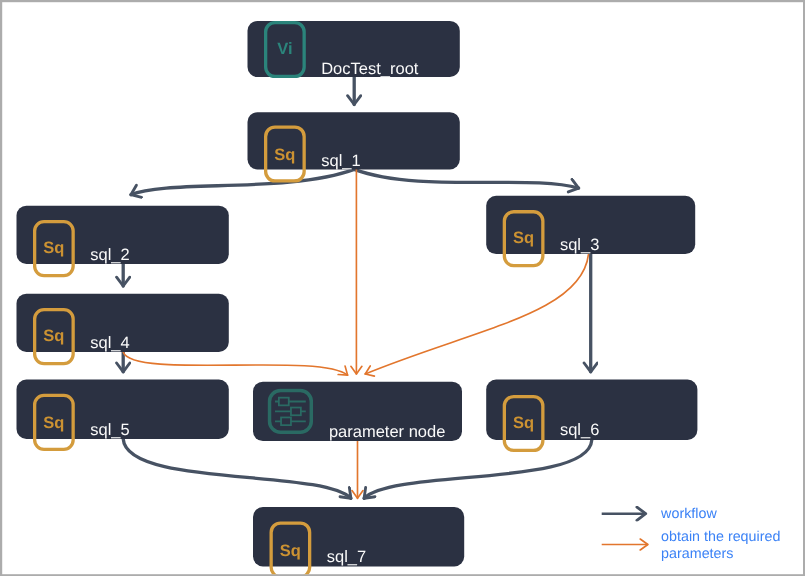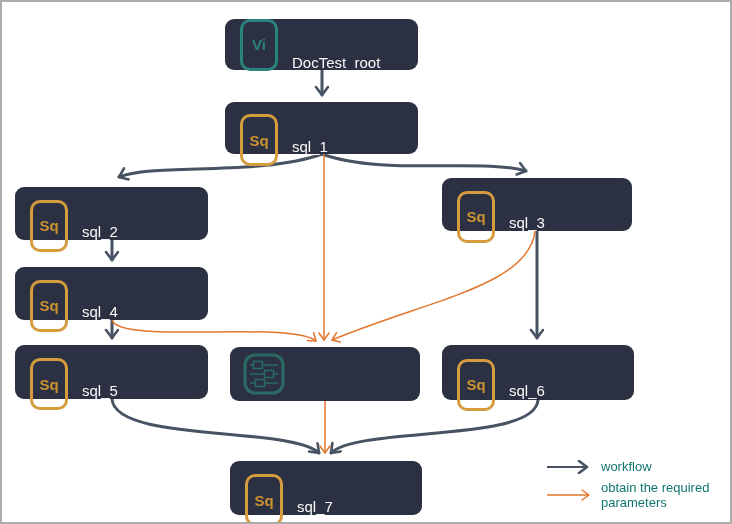--- a/index.html
+++ b/index.html
@@ -30,21 +30,21 @@
   .n-root {left:223px;top:17px;width:193px;height:51px;}
   .n-sql1 {left:223px;top:100px;width:193px;height:52px;}
   .n-sql2 {left:13px;top:185px;width:193px;height:53px;}
   .n-sql3 {left:440px;top:176px;width:190px;height:53px;}
   .n-sql4 {left:13px;top:265px;width:193px;height:53px;}
   .n-sql5 {left:13px;top:343px;width:193px;height:54px;}
   .n-param{left:228px;top:345px;width:190px;height:54px;}
   .n-sql6 {left:440px;top:343px;width:192px;height:55px;}
   .n-sql7 {left:228px;top:459px;width:192px;height:54px;}
   
-  .legend{position:absolute;left:543px;top:457px;width:182px;color:#0f766e;font-size:13px;}
+  .legend{position:absolute;left:543px;top:457px;width:182px;color:#3b82f6;font-size:13px;}
   .legend-row{display:flex;align-items:center;}
   .legend-row + .legend-row{margin-top:6px;}
   .legend-row svg{flex:0 0 auto;}
   .legend-row .legend-label{margin-left:2px;line-height:15px;}
   .legend-row.param .legend-label{width:122px;}
 </style>
 </head>
 <body>
 
 <div class="page">
@@ -109,20 +109,21 @@
         <g stroke="#2A6A63" stroke-width="1.6" fill="none">
           <line x1="7" y1="12" x2="35" y2="12"></line>
           <rect x="10.5" y="8.5" width="9" height="7" fill="#2B3142"></rect>
           <line x1="7" y1="21" x2="35" y2="21"></line>
           <rect x="21.5" y="17.5" width="9" height="7" fill="#2B3142"></rect>
           <line x1="7" y1="30" x2="35" y2="30"></line>
           <rect x="12.5" y="26.5" width="9" height="7" fill="#2B3142"></rect>
         </g>
       </svg>
     </span>
+    <span class="label">parameter node</span>
   </div>
 
   <div class="node n-sql6">
     <span class="icon sq">Sq</span>
     <span class="label">sql_6</span>
   </div>
 
   <div class="node n-sql7">
     <span class="icon sq">Sq</span>
     <span class="label">sql_7</span>

